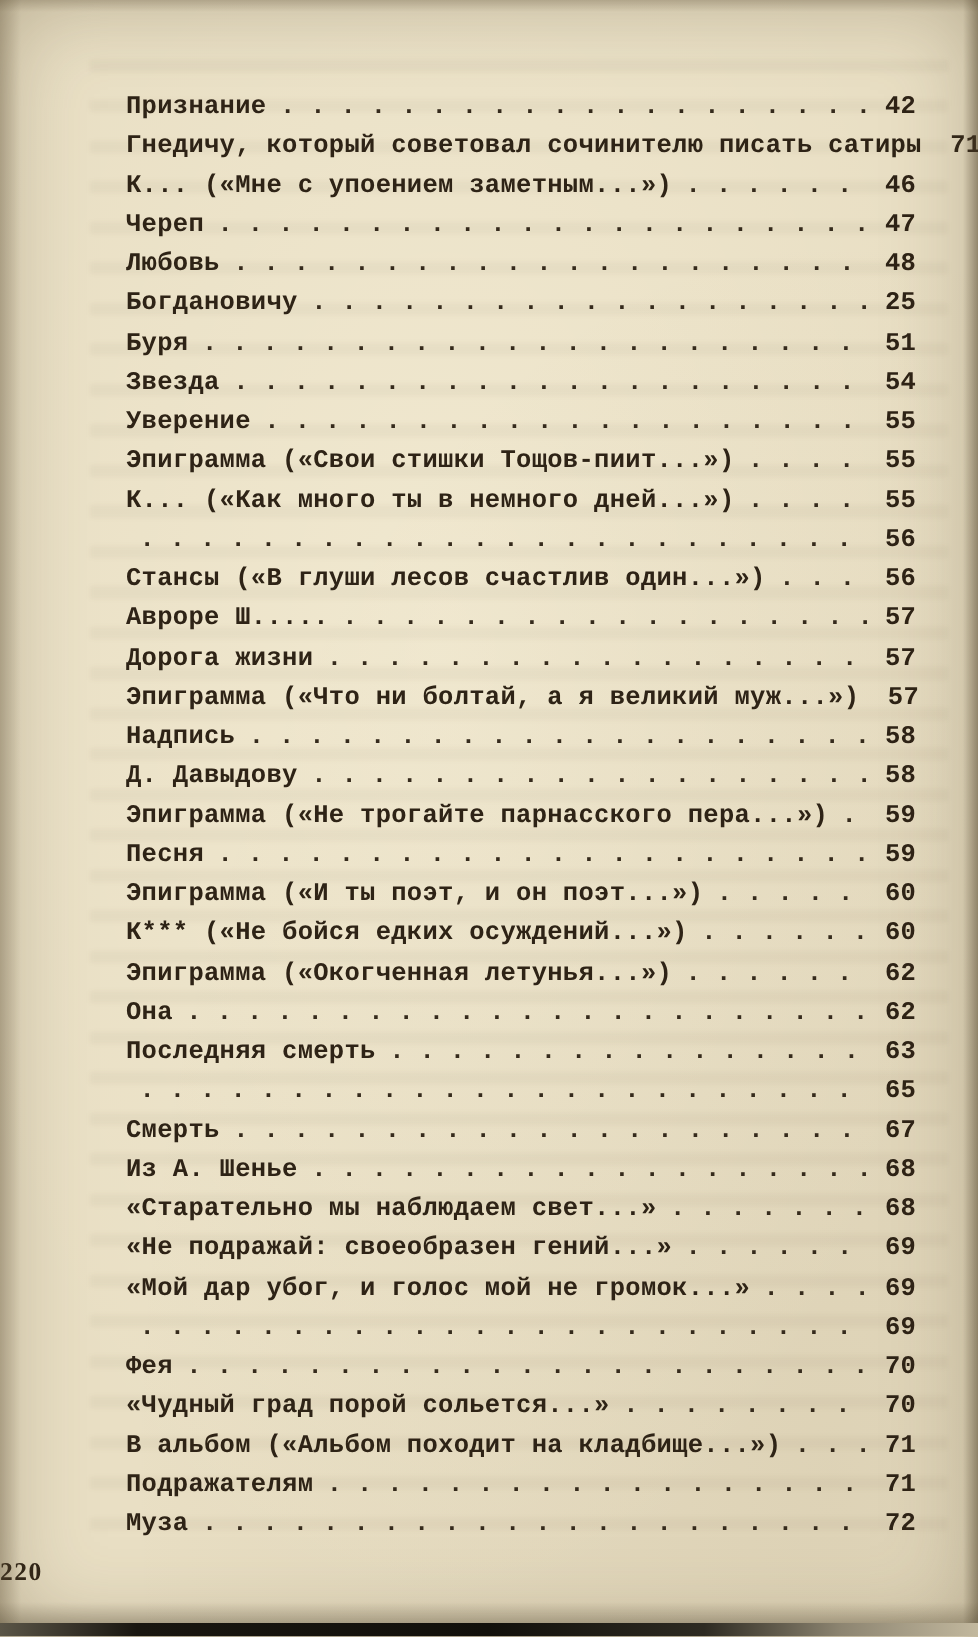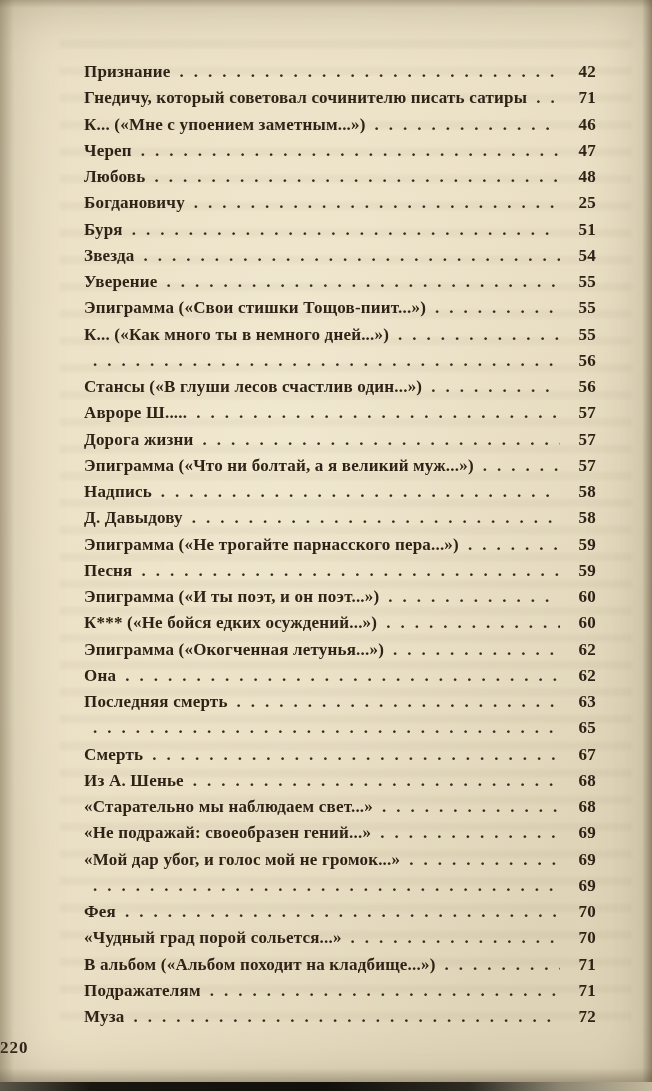--- a/index.html
+++ b/index.html
@@ -62,23 +62,24 @@
         rgba(90,75,50,0.045) 0px, rgba(90,75,50,0.045) 8px,
         rgba(0,0,0,0) 8px, rgba(0,0,0,0) 27px);
     filter: blur(1.5px);
     pointer-events: none;
     z-index: 0;
   }
 
   .content {
     position: absolute;
     left: 84px;
-    right: 56px;
+    right: 36px;
     top: 62px;
     z-index: 2;
+    font-family: Liberation Mono, monospace;
   }
 
   .toc-row {
     display: flex;
     align-items: baseline;
     height: 26.25px;
     font-size: 17px;
     font-weight: 700;
     letter-spacing: 0.2px;
     white-space: nowrap;
@@ -93,21 +94,20 @@
     overflow: hidden;
     white-space: nowrap;
     letter-spacing: 10px;
     padding-left: 9px;
     margin-right: 10px;
     color: #352a1c;
   }
   .toc-page-num {
     flex: 0 0 auto;
     min-width: 26px;
-    text-align: right;
     font-weight: 700;
   }
 
   .folio {
     position: absolute;
     left: 0; right: 0;
     top: 1038px;
     text-align: left;
     font-size: 17px;
     font-weight: 700;

